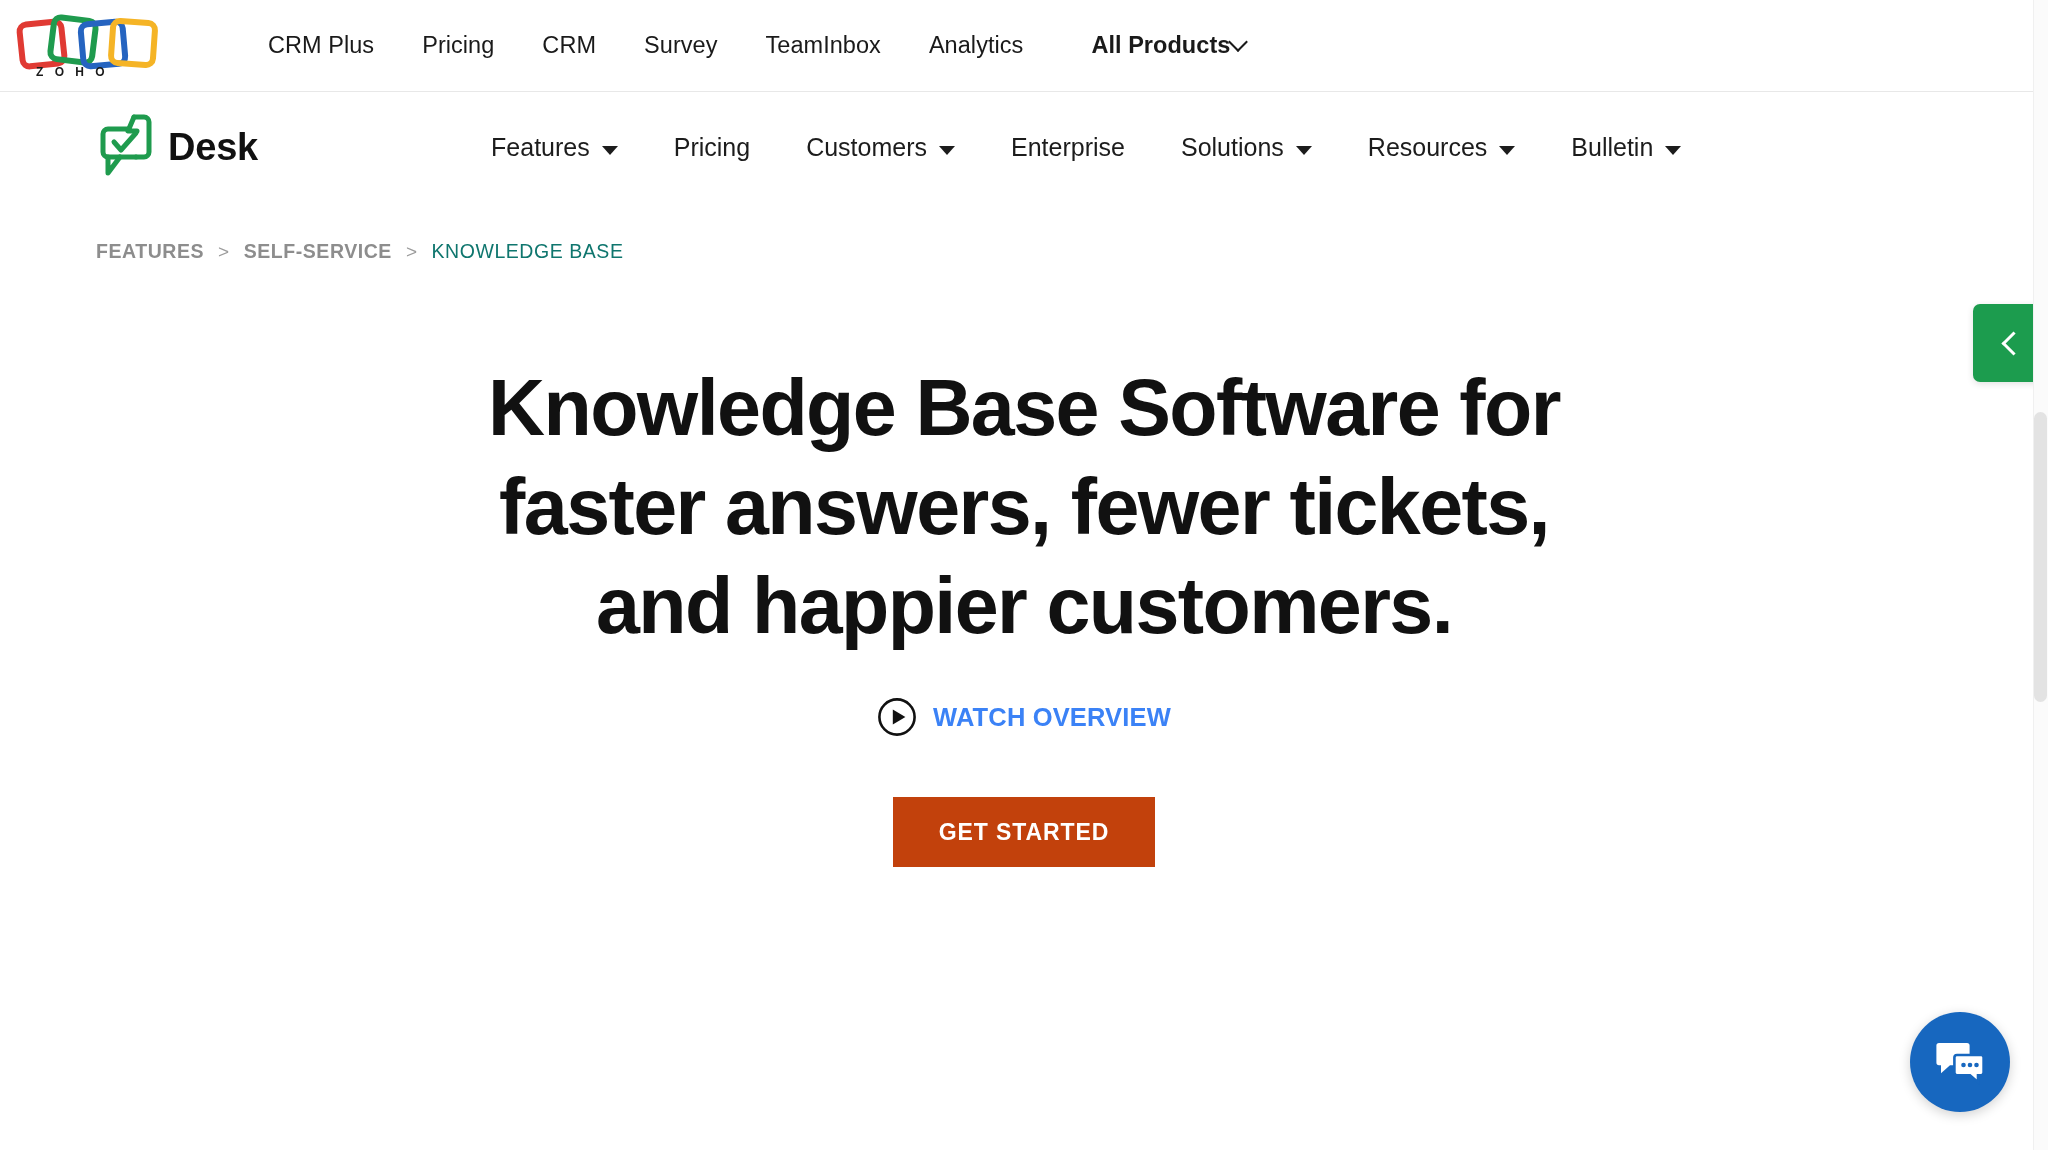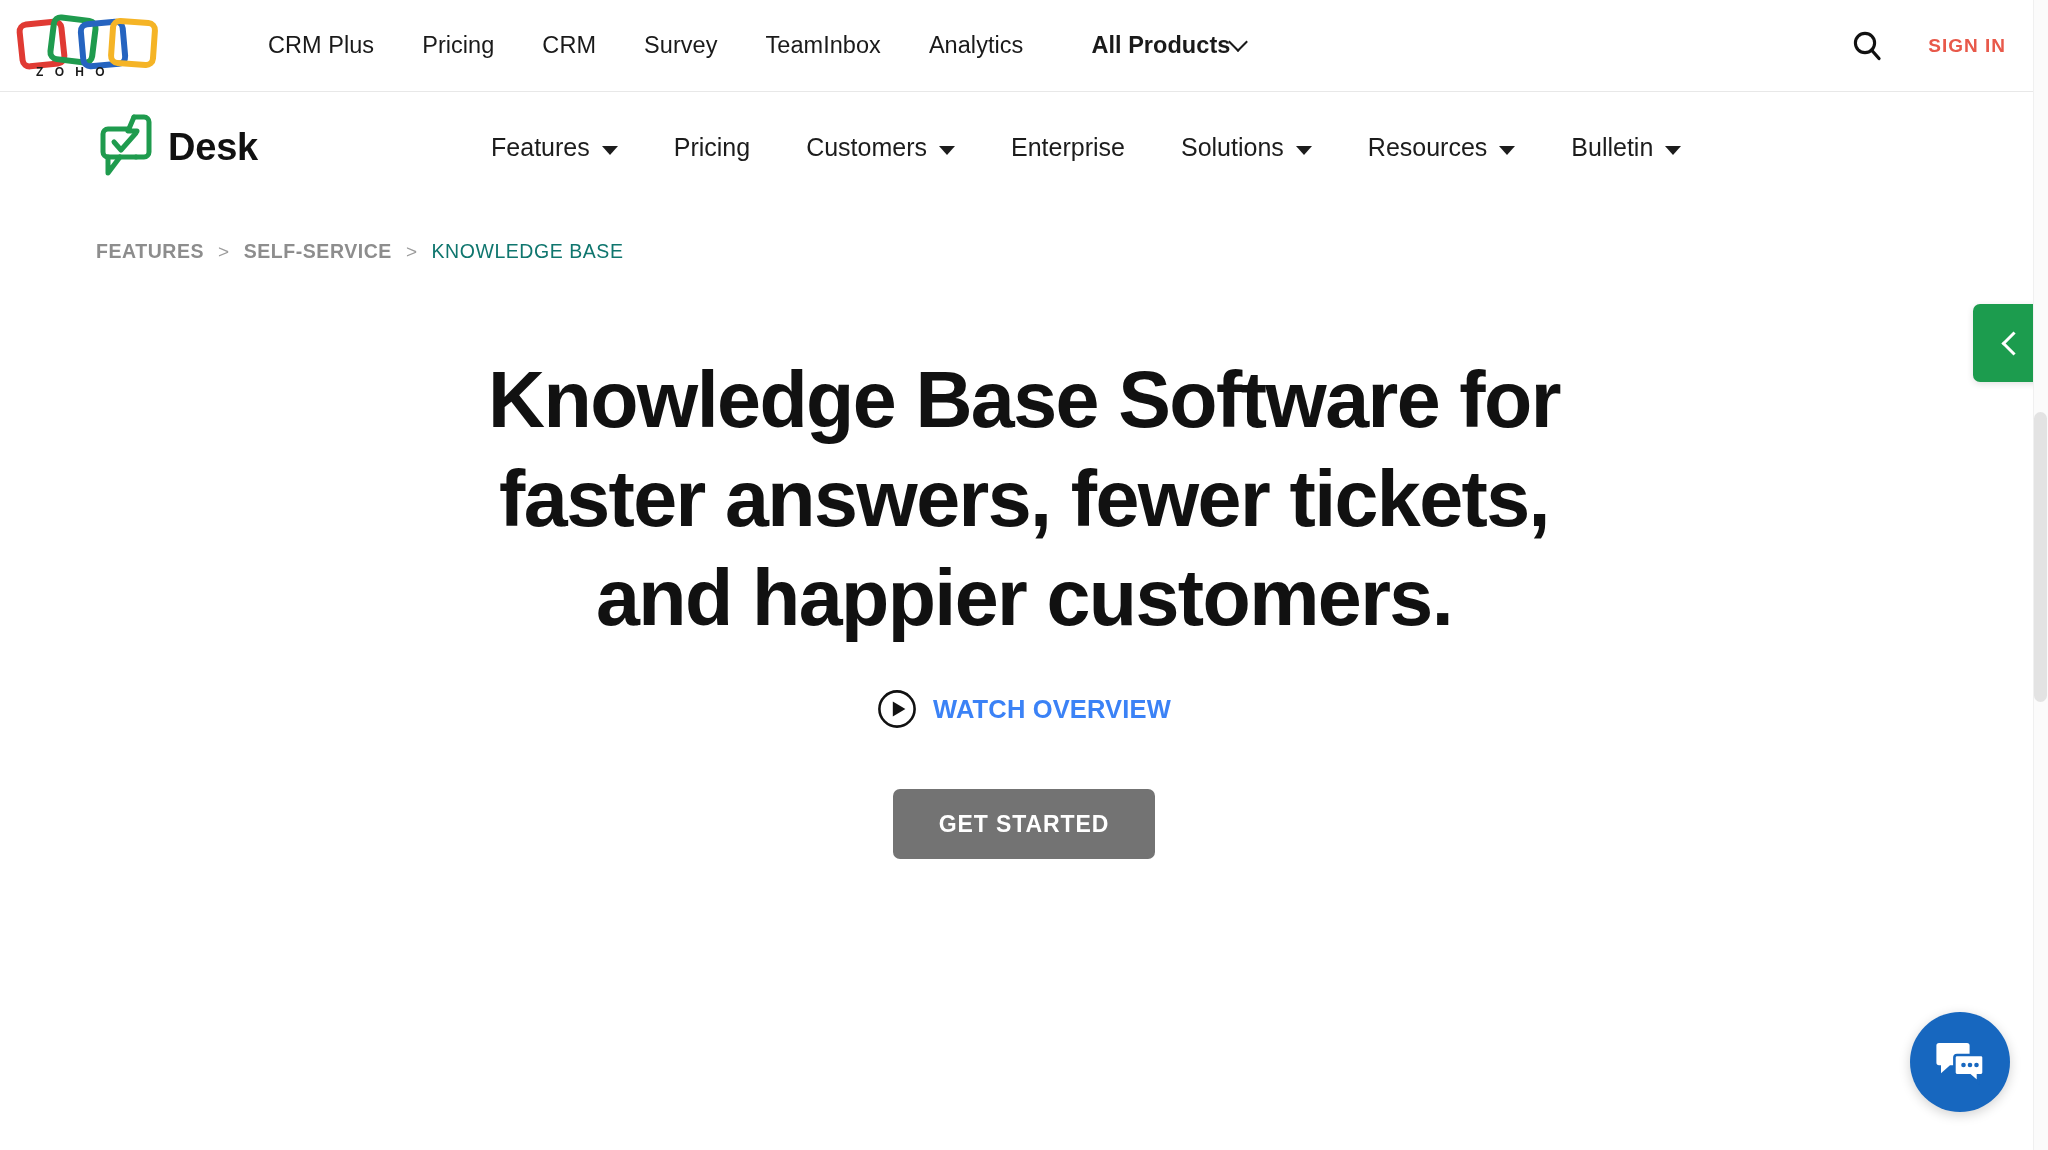--- a/index.html
+++ b/index.html
@@ -181,21 +181,21 @@
     padding-top: 97px;
     text-align: center;
   }
   .hero-title {
     font-size: 79px;
     line-height: 1.0;
     font-weight: 700;
     color: #111111;
     letter-spacing: -1.6px;
     max-width: 1250px;
-    margin: 0 auto;
+    margin: 8px auto;
   }
   .hero-title .ln { display: block; margin-bottom: 20px; }
 
   .watch-row {
     margin-top: 52px;
     display: flex;
     align-items: center;
     justify-content: center;
     gap: 16px;
     cursor: pointer;
@@ -211,30 +211,30 @@
     color: #3b82f6;
     letter-spacing: 0.15px;
   }
 
   .cta-wrap {
     margin-top: 60px;
     display: flex;
     justify-content: center;
   }
   .cta-btn {
-    background: #737373;
+    background: #c2410c;
     color: #ffffff;
     font-size: 23px;
     font-weight: 700;
     letter-spacing: 0.9px;
     border: none;
     padding: 0 46px;
     height: 70px;
     line-height: 70px;
-    border-radius: 7px;
+    border-radius: 0;
     cursor: pointer;
     font-family: "Liberation Sans", sans-serif;
   }
 
   
   .side-tab {
     position: absolute;
     right: 0px;
     top: 304px;
     width: 75px;
@@ -330,29 +330,20 @@
       <span class="top-nav-item">CRM</span>
       <span class="top-nav-item">Survey</span>
       <span class="top-nav-item">TeamInbox</span>
       <span class="top-nav-item">Analytics</span>
       <span class="top-nav-item strong allprod">
         <span>All Products</span>
         <span class="chev-thin"></span>
       </span>
     </nav>
 
-    <div class="top-right">
-      <div class="search-btn">
-        <svg width="34" height="34" viewBox="0 0 34 34" aria-hidden="true">
-          <circle cx="15" cy="14" r="9.6" fill="none" stroke="#111111" stroke-width="3.1"></circle>
-          <line x1="21.5" y1="21" x2="29" y2="29.5" stroke="#111111" stroke-width="3.3" stroke-linecap="round"></line>
-        </svg>
-      </div>
-      <span class="signin-link">SIGN IN</span>
-    </div>
   </header>
 
   <div class="deskbar">
 
     <div class="desk-brand">
       <svg class="desk-mark" viewBox="0 0 56 72" aria-hidden="true">
         <path d="M34 6 h10 a5 5 0 0 1 5 5 v30 a5 5 0 0 1 -5 5 h-8" fill="none" stroke="#1f9b4e" stroke-width="5" stroke-linecap="round" stroke-linejoin="round"></path>
         <path d="M34 6 l-6 14 h9" fill="none" stroke="#1f9b4e" stroke-width="5" stroke-linecap="round" stroke-linejoin="round"></path>
         <path d="M36 46 h-28 a5 5 0 0 1 -5 -5 v-18 a5 5 0 0 1 5 -5 h20" fill="none" stroke="#1f9b4e" stroke-width="5" stroke-linecap="round" stroke-linejoin="round"></path>
         <path d="M8 46 l0 16 l12 -16" fill="none" stroke="#1f9b4e" stroke-width="5" stroke-linecap="round" stroke-linejoin="round"></path>

